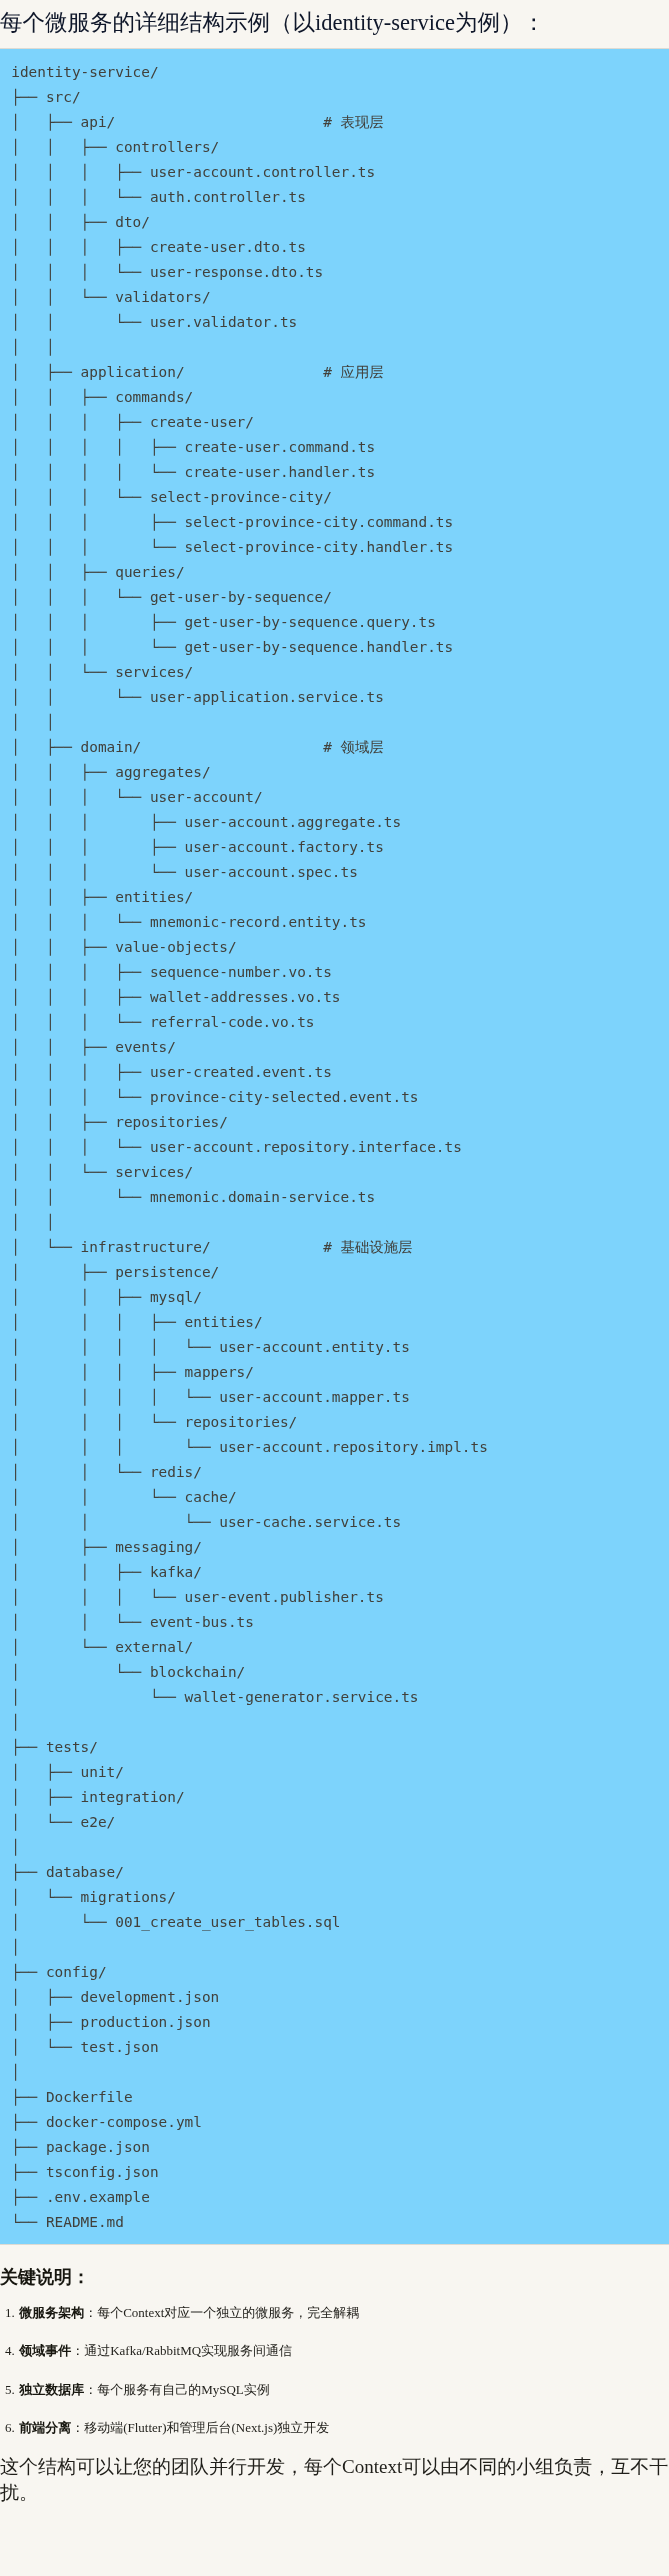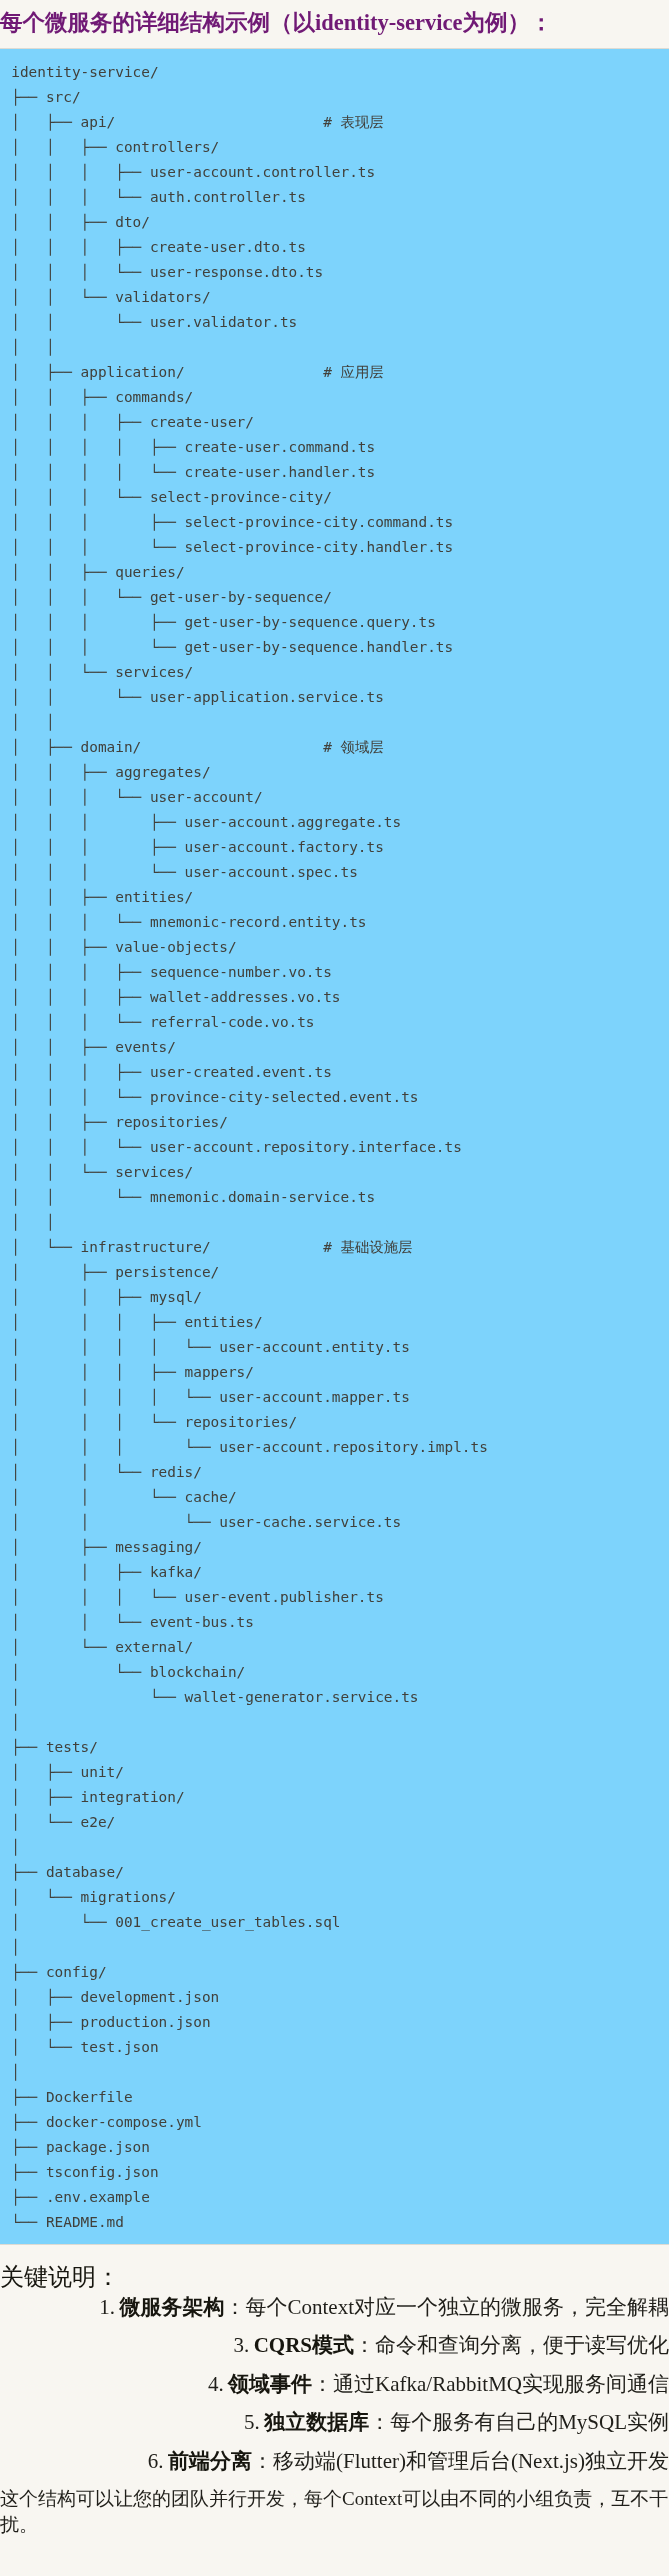--- a/index.html
+++ b/index.html
@@ -10,60 +10,59 @@
     color: #201F1A;
     font-family: "Liberation Serif", serif;
     box-sizing: border-box;
     padding-bottom: 17.5px;
   }
   .doc { width: 669px; }
 
   h1.heading {
     font-size: 22.5px;
     line-height: 27.5px;
-    font-weight: 700;
-    color: #701a75;
+    font-weight: 400;
+    color: #0f172a;
     margin: 8.8px 0 12px 0;
   }
 
   .code-block {
     background: #7dd3fc;
     border-top: 0.6px solid #DEDBD3;
     border-bottom: 0.6px solid #DEDBD3;
     padding: 10.6px 11.3px 9.4px 11.3px;
     overflow: hidden;
   }
   .code-block pre {
     margin: 0;
     font-family: "DejaVu Sans Mono", monospace;
     font-size: 14.4px;
     line-height: 25px;
     color: #41403B;
     white-space: pre;
   }
 
   h2.notes-heading {
-    font-size: 24px;
+    font-size: 18px;
     line-height: 27.5px;
-    font-weight: 400;
+    font-weight: 700;
     color: #17160F;
-    margin: 19px 0 2px 0;
+    margin: 19px 0 8px 0;
   }
 
   .notes-list {
     list-style: none;
     margin: 0;
     padding: 0 0 0 5px;
   }
   .note-item {
-    font-size: 21px;
+    font-size: 13px;
     line-height: 26px;
     margin-bottom: 12.5px;
     color: #201F1A;
-    text-align: right;
   }
   .note-num { margin-right: 4.4px; }
   .note-term { font-weight: 700; color: #17160F; }
 
   .footer-para {
     font-size: 19px;
     line-height: 26px;
     margin: 0;
     color: #201F1A;
   }
@@ -162,21 +161,20 @@
 ├── package.json
 ├── tsconfig.json
 ├── .env.example
 └── README.md</pre>
   </div>
 
   <h2 class="notes-heading">关键说明：</h2>
 
   <ol class="notes-list">
     <li class="note-item"><span class="note-num">1.</span><span class="note-term">微服务架构</span><span class="note-desc">：每个Context对应一个独立的微服务，完全解耦</span></li>
-    <li class="note-item"><span class="note-num">3.</span><span class="note-term">CQRS模式</span><span class="note-desc">：命令和查询分离，便于读写优化</span></li>
     <li class="note-item"><span class="note-num">4.</span><span class="note-term">领域事件</span><span class="note-desc">：通过Kafka/RabbitMQ实现服务间通信</span></li>
     <li class="note-item"><span class="note-num">5.</span><span class="note-term">独立数据库</span><span class="note-desc">：每个服务有自己的MySQL实例</span></li>
     <li class="note-item"><span class="note-num">6.</span><span class="note-term">前端分离</span><span class="note-desc">：移动端(Flutter)和管理后台(Next.js)独立开发</span></li>
   </ol>
 
   <p class="footer-para">这个结构可以让您的团队并行开发，每个Context可以由不同的小组负责，互不干扰。</p>
 
 </div>
 
 

